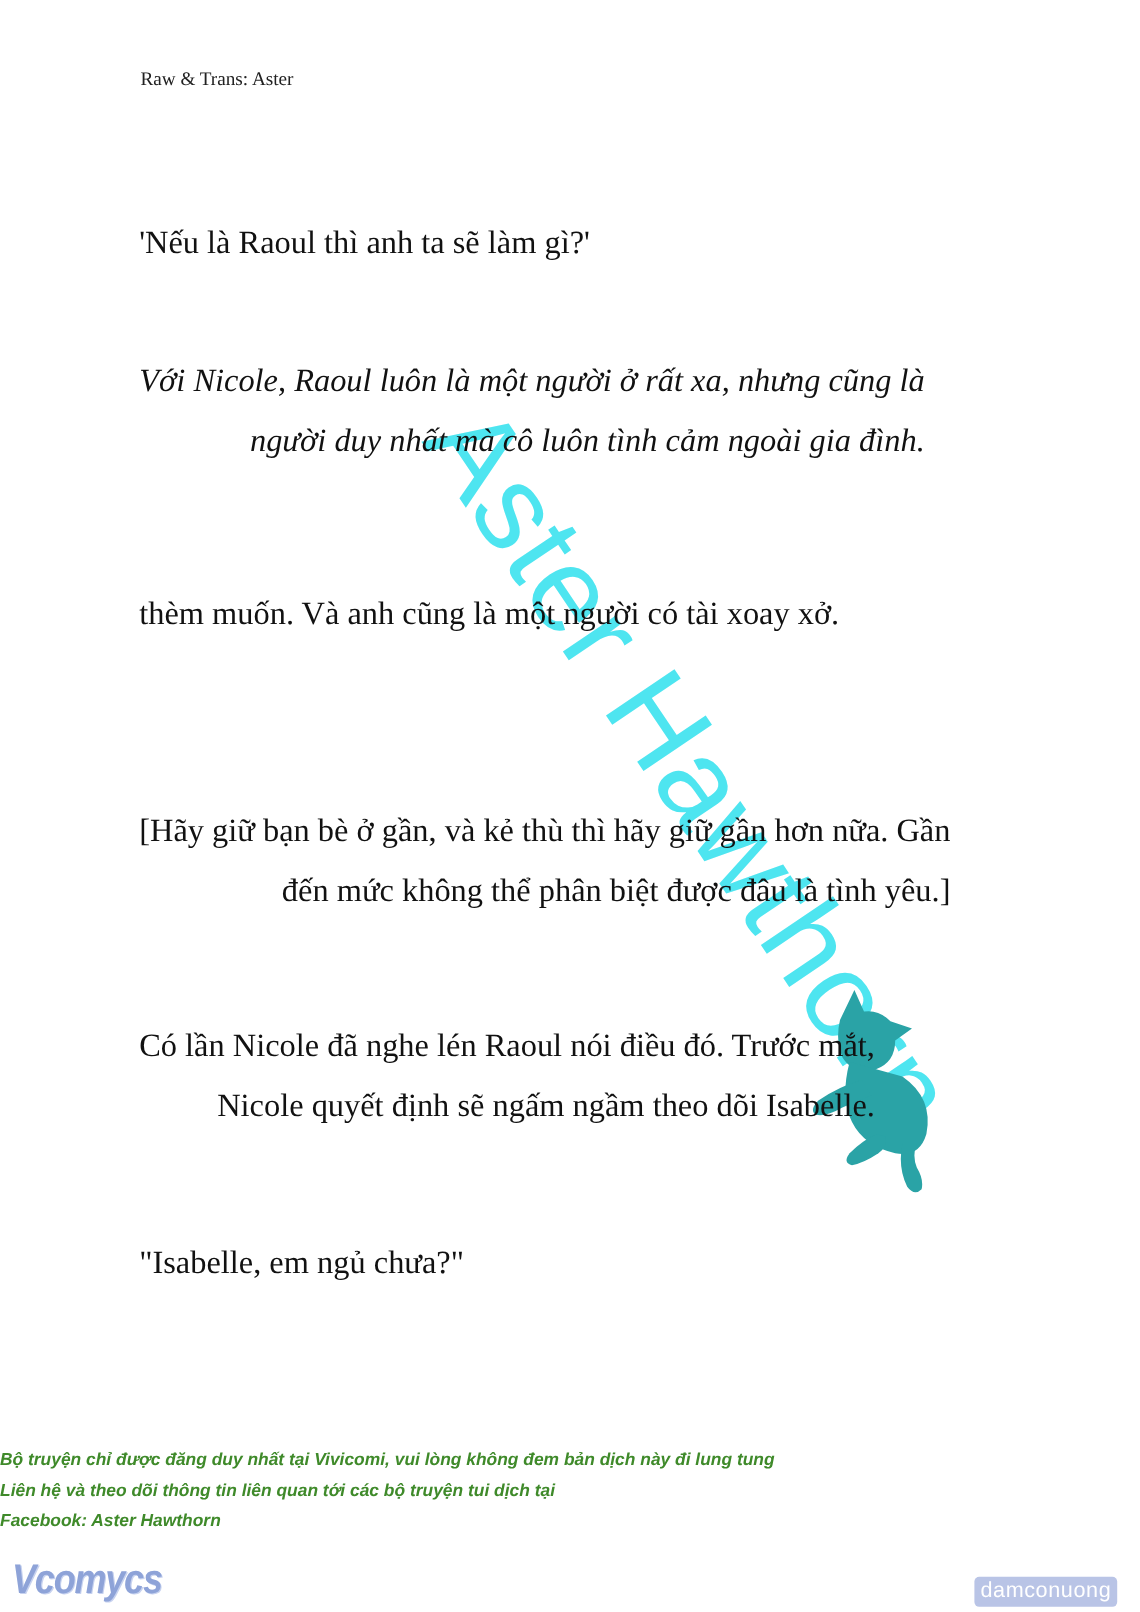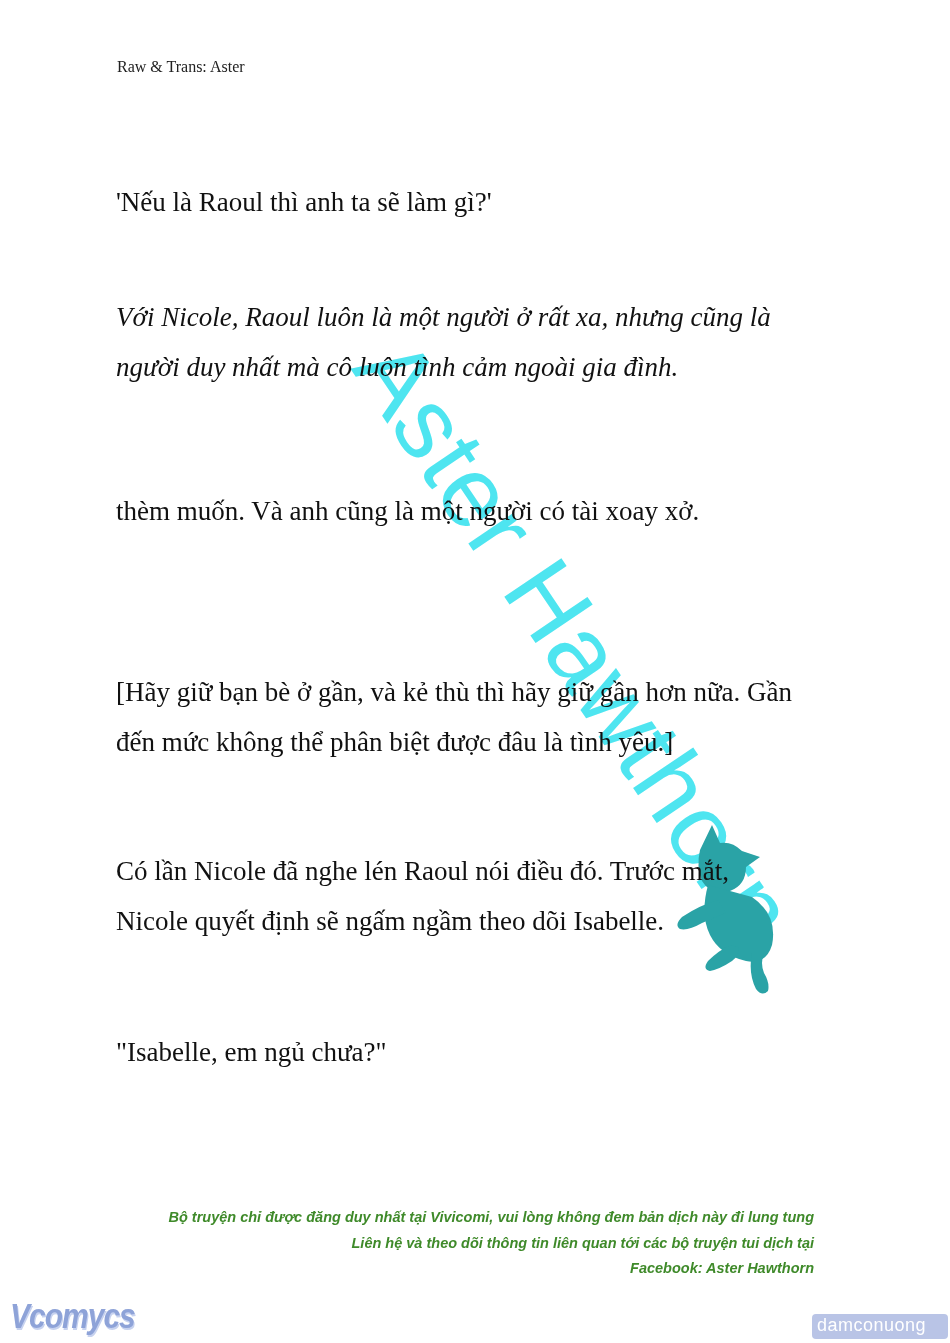--- a/index.html
+++ b/index.html
@@ -45,26 +45,26 @@
     }
     .cat {
       position: absolute;
       left: 660px;
       top: 805px;
       width: 130px;
       height: 190px;
       z-index: 2;
       pointer-events: none;
     }
-    .text-layer { position: absolute; inset: 0; z-index: 3; }
+    .text-layer { position: absolute; inset: 0; z-index: 3; text-align: right; }
     .footer {
       position: absolute;
       left: 0;
       width: 814px;
-      text-align: right;
+      text-align: left;
       font-family: "Liberation Sans", sans-serif;
       font-style: italic;
       font-weight: bold;
       font-size: 14.5px;
       color: #3f8a2a;
       z-index: 3;
     }
     .logo-left {
       position: absolute;
       left: 10px;
@@ -75,21 +75,21 @@
       font-size: 30px;
       letter-spacing: -1px;
       color: #8ea3d8;
       transform: scaleY(1.15);
       text-shadow: 1px 1px 0 #c7d2ef;
     }
     .logo-right {
       position: absolute;
       left: 812px;
       top: 1314px;
-      padding: 1px 22px 3px 5px;
+      padding: 1px 5px 3px 5px;
       font-family: "Liberation Sans", sans-serif;
       font-size: 18px;
       color: #ffffff;
       background: #b9c4e6;
       border-radius: 4px;
       letter-spacing: 0.5px;
     }
   </style>
 </head>
 <body>

